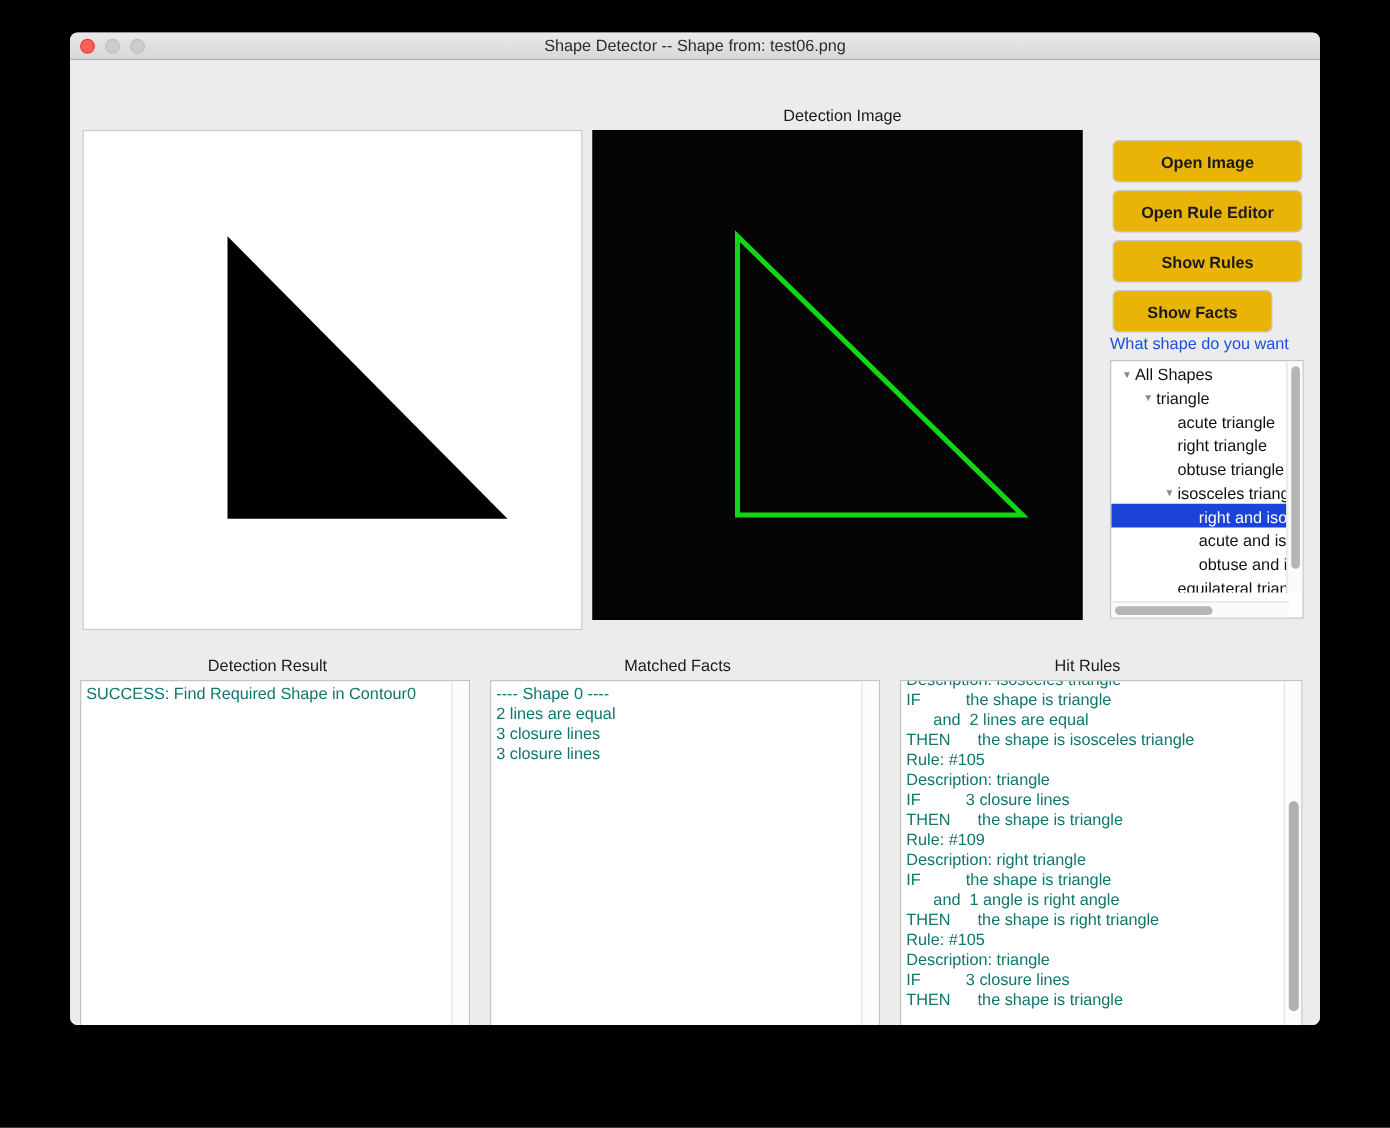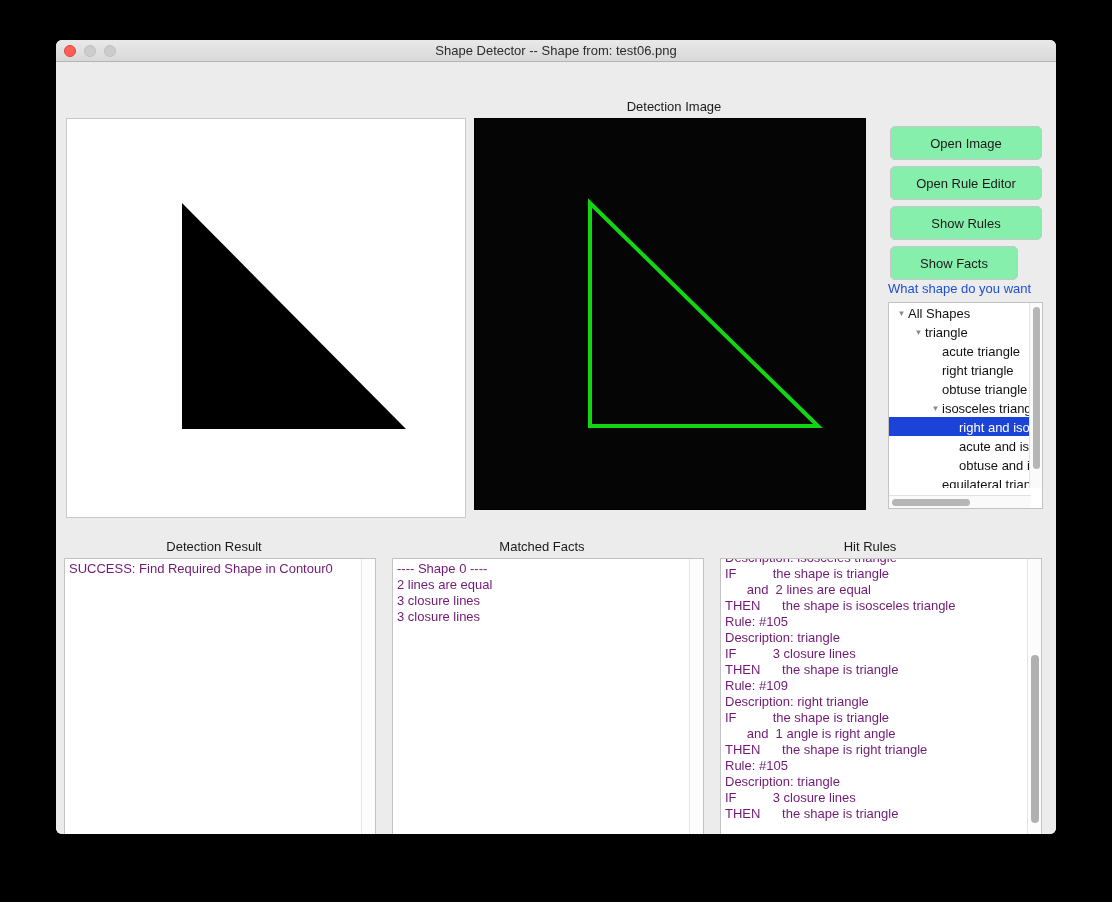--- a/index.html
+++ b/index.html
@@ -6,21 +6,21 @@
   html, body {
     margin: 0; padding: 0;
     width: 1112px; height: 902px;
     background: #000000;
     font-family: "Liberation Sans", sans-serif;
     overflow: hidden;
   }
 
   #window {
     position: absolute;
-    left: 56px; top: 40px;
+    left: 56px; top: 26px;
     width: 1000px; height: 794px;
     background: #ececec;
     border-radius: 6px;
     overflow: hidden;
     box-shadow: 0 4px 18px rgba(0,0,0,0.55);
   }
 
   
   #titlebar {
     position: relative;
@@ -52,28 +52,29 @@
   .imgbox {
     position: absolute;
     border: 1px solid #c8c8c8;
     overflow: hidden;
   }
 
   
   .btn {
     position: absolute;
     height: 24px;
-    background: #86efac;
+    background: #eab308;
     border: 1px solid #c6c6c6;
     border-radius: 5px;
     font-size: 13px;
     color: #1a1a1a;
     display: flex; align-items: center; justify-content: center;
     font-family: "Liberation Sans", sans-serif;
     padding: 16px;
+    font-weight: bold;
   }
 
   #shape-label {
     position: absolute;
     left: 888px; top: 255px;
     font-size: 13px; color: #1d4ed8;
     white-space: nowrap;
   }
 
   
@@ -133,21 +134,21 @@
   .textpanel {
     position: absolute;
     background: #ffffff;
     border: 1px solid #c3c3c3;
     overflow: hidden;
   }
   .textpanel .inner {
     position: absolute;
     left: 4px; top: 2px; right: 16px;
     font-size: 13px;
-    color: #701a75;
+    color: #0f766e;
     line-height: 16px;
     white-space: pre;
   }
   .textpanel .vsb {
     position: absolute; right: 0; top: 0; bottom: 0;
     width: 14px;
     background: #fcfcfc;
     border-left: 1px solid #e4e4e4;
   }
   .textpanel .vsb .thumb {

